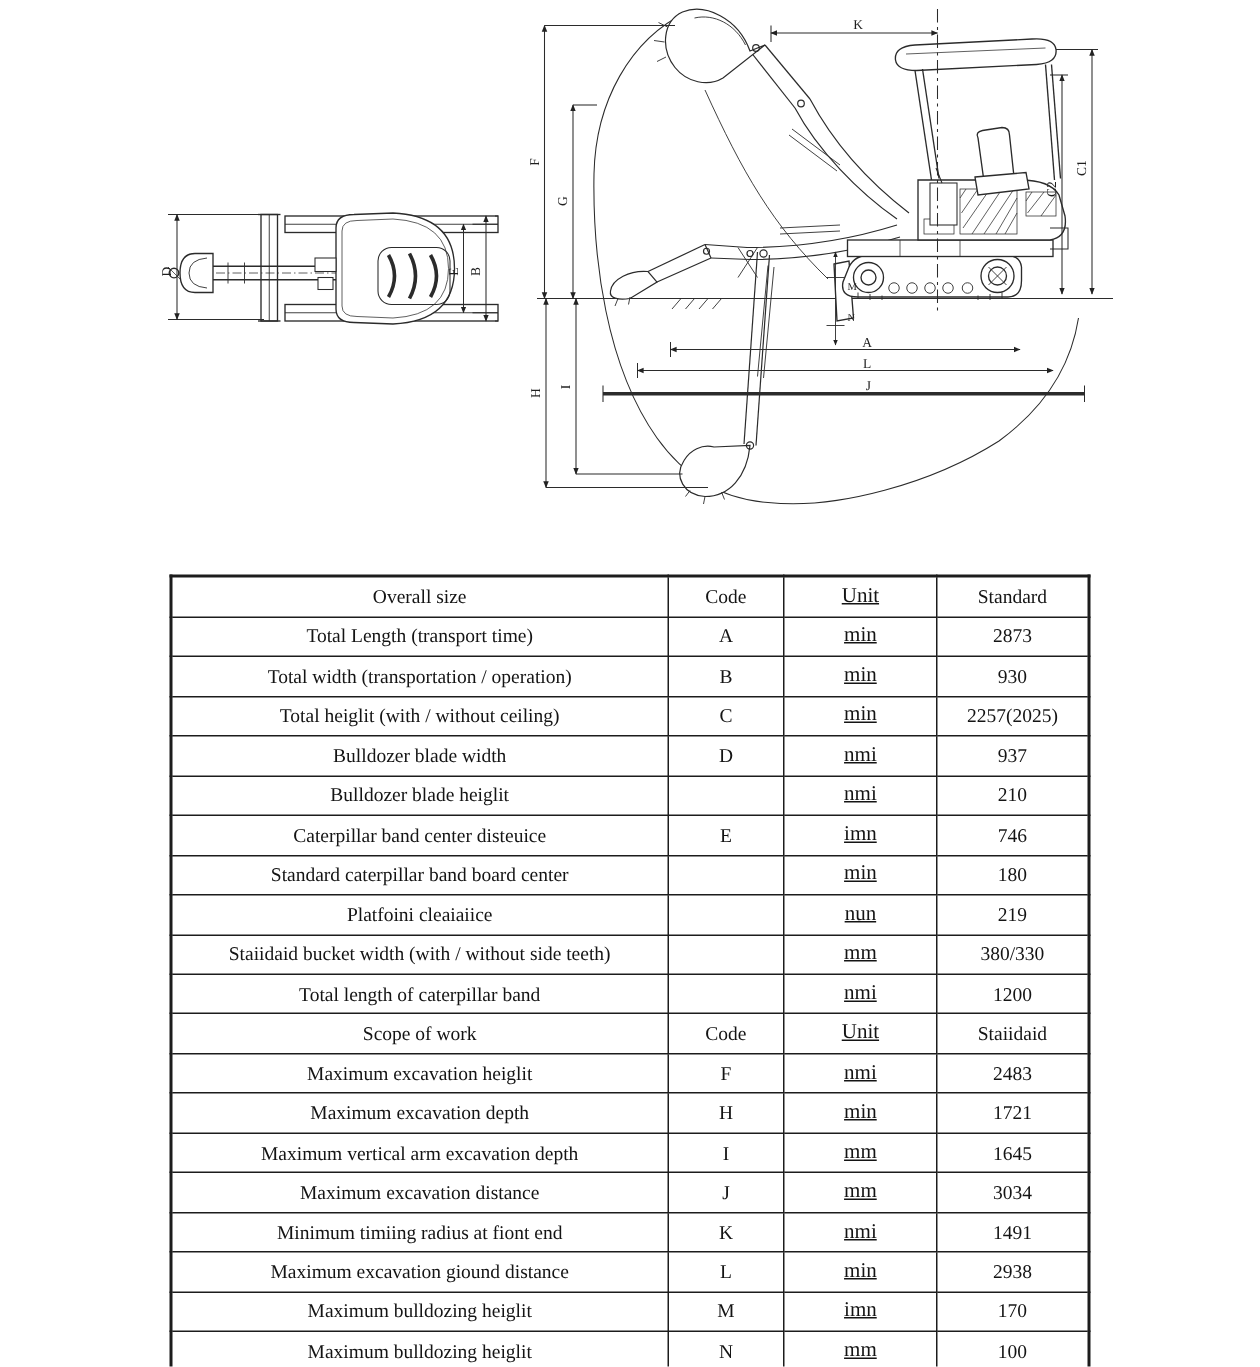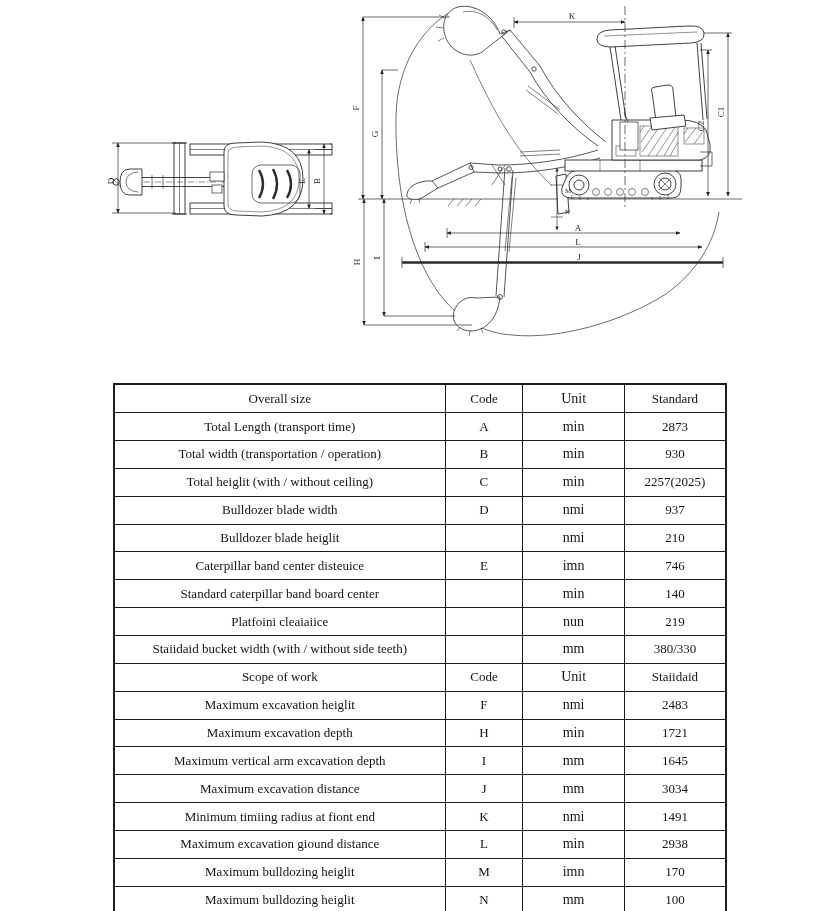--- a/index.html
+++ b/index.html
@@ -6,21 +6,21 @@
   body{width:840px;height:911px;position:relative;font-family:"Liberation Serif",serif;color:#1a1a1a;}
   .diagram{position:absolute;left:0;top:0;width:840px;height:358px;}
   svg text{font-family:"Liberation Serif",serif;fill:#1f1f1f;}
   .dimlbl{font-size:9px;}
   .dimlbl-sm{font-size:7px;}
   .table-wrap{position:absolute;left:113px;top:383px;width:614px;height:533px;}
   table.spec{border-collapse:collapse;width:614px;height:533px;table-layout:fixed;
              border:2px solid #1c1c1c;font-size:13px;color:#141414;}
   table.spec td{border:1px solid #1c1c1c;text-align:center;vertical-align:middle;
                 padding:0 2px;overflow:hidden;white-space:nowrap;}
-  table.spec td.unit{font-size:14px;}
+  table.spec td.unit{font-size:14px;text-decoration:underline;}
   col.c-name{width:54.1%;} col.c-code{width:12.7%;} col.c-unit{width:16.6%;} col.c-std{width:16.6%;}
 </style>
 </head>
 <body>
 
 <div class="diagram">
 <svg width="840" height="358" viewBox="0 0 840 358">
   <defs>
     <marker id="ar" viewBox="0 0 10 10" refX="9" refY="5" markerWidth="6.5" markerHeight="6.5" orient="auto-start-reverse">
       <path d="M0,1 L10,5 L0,9 z" fill="#222"></path>
@@ -310,33 +310,39 @@
         <tr>
           <td class="name">Caterpillar band center disteuice</td>
           <td class="code">E</td>
           <td class="unit">imn</td>
           <td class="std">746</td>
         </tr>
         <tr>
           <td class="name">Standard caterpillar band board center</td>
           <td class="code"></td>
           <td class="unit">min</td>
-          <td class="std">140</td>
+          <td class="std">180</td>
         </tr>
         <tr>
           <td class="name">Platfoini cleaiaiice</td>
           <td class="code"></td>
           <td class="unit">nun</td>
           <td class="std">219</td>
         </tr>
         <tr>
           <td class="name">Staiidaid bucket width (with / without side teeth)</td>
           <td class="code"></td>
           <td class="unit">mm</td>
           <td class="std">380/330</td>
+        </tr>
+        <tr>
+          <td class="name">Total length of caterpillar band</td>
+          <td class="code"></td>
+          <td class="unit">nmi</td>
+          <td class="std">1200</td>
         </tr>
         <tr>
           <td class="name">Scope of work</td>
           <td class="code">Code</td>
           <td class="unit">Unit</td>
           <td class="std">Staiidaid</td>
         </tr>
         <tr>
           <td class="name">Maximum excavation heiglit</td>
           <td class="code">F</td>

